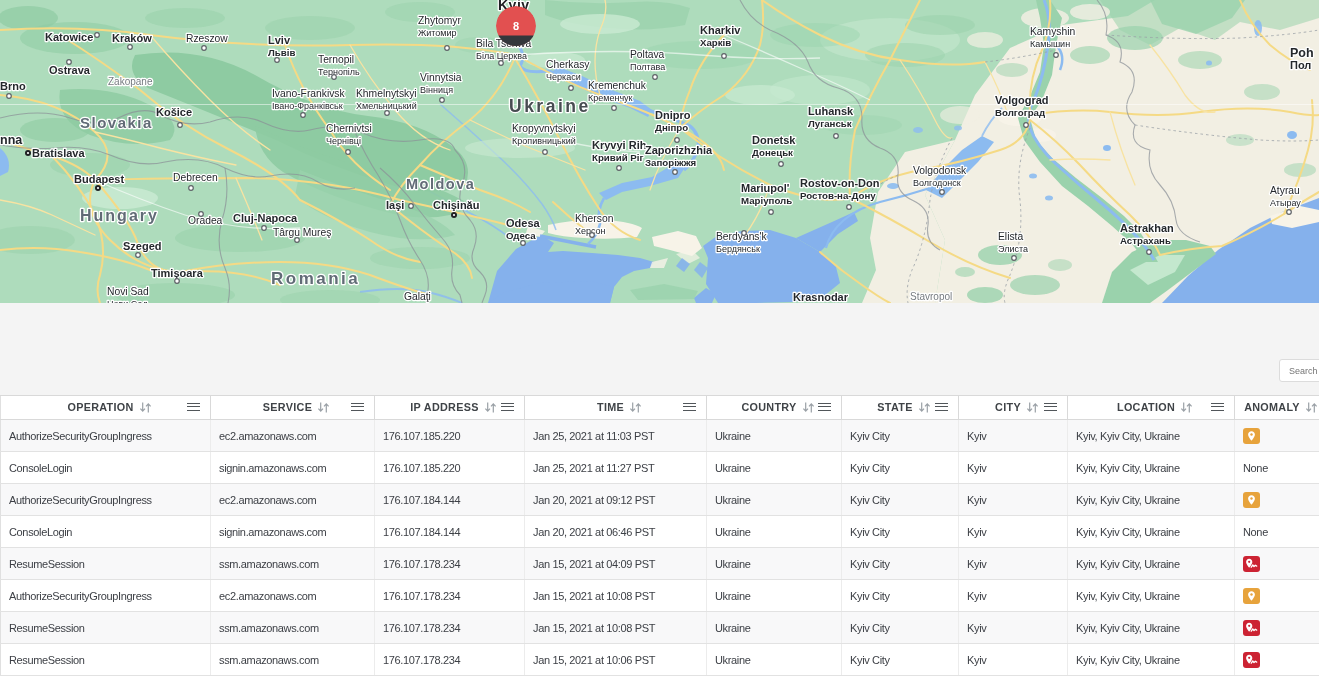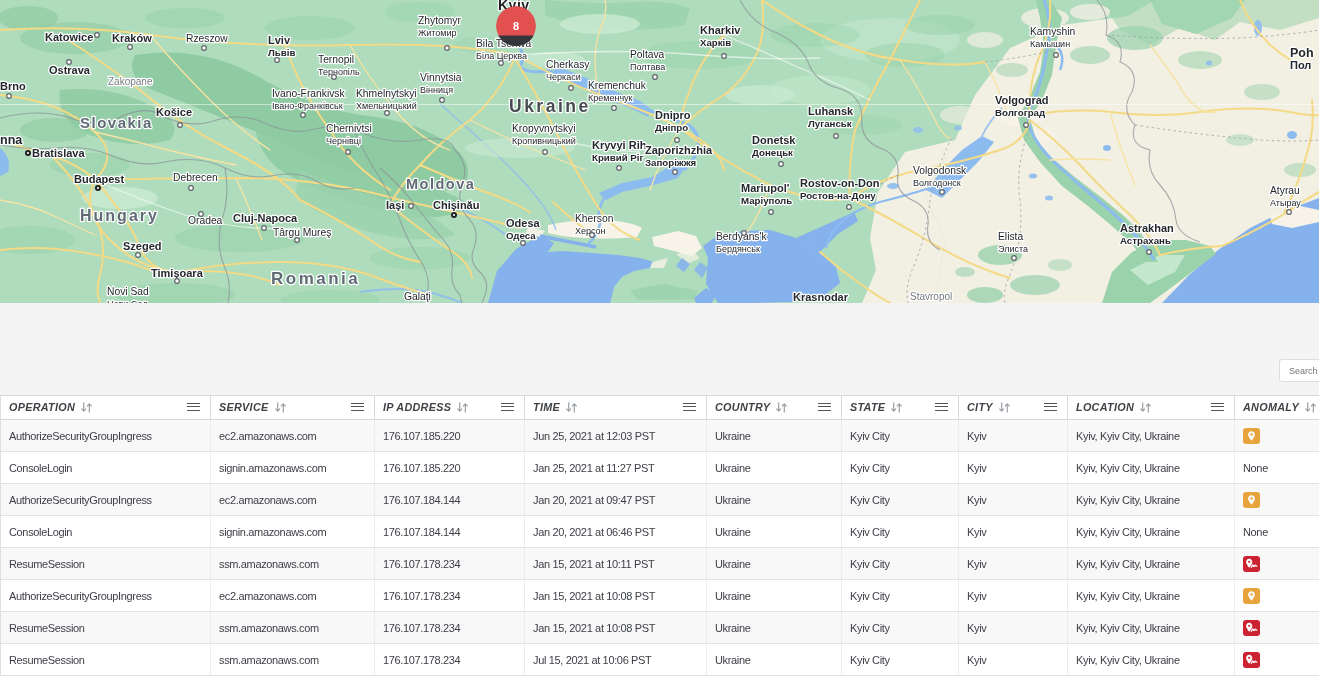--- a/index.html
+++ b/index.html
@@ -7,21 +7,21 @@
 #page{position:relative;width:1319px;height:677px;overflow:hidden;}
 #map{position:absolute;left:0;top:0;width:1319px;height:303px;overflow:hidden;}
 #mid{position:absolute;left:0;top:303px;width:1319px;height:92px;background:#f4f4f4;}
 #search{position:absolute;left:1279px;top:359px;width:150px;height:23px;border:1px solid #dcdcdc;
  border-radius:3px;background:#fff;box-sizing:border-box;font-family:"Liberation Sans",sans-serif;
  font-size:9px;color:#a6a6a6;padding:0 0 0 9px;outline:none;letter-spacing:0;}
 #tbl{position:absolute;left:0;top:395px;width:1319px;border-collapse:collapse;table-layout:fixed;
  font-size:11px;letter-spacing:-0.35px;color:#3d4046;background:#fff;}
 #tbl th{height:24px;box-sizing:border-box;border-top:1px solid #d9d9d9;border-bottom:1px solid #d9d9d9;
  border-right:1px solid #d9d9d9;background:#fff;font-size:10.8px;font-weight:bold;color:#3f4347;
- text-align:left;padding:0 0 0 8px;letter-spacing:.3px;position:relative;vertical-align:middle;white-space:nowrap;font-style:italic;}
+ text-align:center;padding:0 0 0 8px;letter-spacing:.3px;position:relative;vertical-align:middle;white-space:nowrap;}
 #tbl th .arr{display:inline-block;margin-left:5px;vertical-align:-2px;}
 #tbl th .menu{position:absolute;right:10px;top:50%;margin-top:-5px;width:13px;height:10px;}
 #tbl th .menu i{display:block;height:1px;background:#51565a;margin-bottom:2.6px;}
 #tbl td{height:32px;box-sizing:border-box;border-bottom:1px solid #e2e2e2;border-right:1px solid #ececec;
  padding:0 0 0 8px;vertical-align:middle;white-space:nowrap;overflow:hidden;}
 #tbl tr.odd td{background:#f8f8f9;}
 #tbl th:first-child,#tbl td:first-child{border-left:1px solid #e0e0e0;}
 .badge{display:inline-block;width:17px;height:16px;border-radius:3px;vertical-align:middle;position:relative;}
 .badge svg{position:absolute;left:0;top:0;}
 .bo{background:#e7a33c;}
@@ -442,21 +442,21 @@
                   <path d="M9.3 10.5V2M7 4.4l2.3-2.6 2.3 2.6"></path>
                 </g>
               </svg></span></th>
 </tr>
       </thead>
 <tbody>
 <tr class="odd">
           <td>AuthorizeSecurityGroupIngress</td>
           <td>ec2.amazonaws.com</td>
           <td>176.107.185.220</td>
-          <td>Jun 25, 2021 at 12:03 PST</td>
+          <td>Jan 25, 2021 at 11:03 PST</td>
           <td>Ukraine</td>
           <td>Kyiv City</td>
           <td>Kyiv</td>
           <td>Kyiv, Kyiv City, Ukraine</td>
           <td><span class="badge bo"><svg width="17" height="16" viewBox="0 0 17 16">
                 <path d="M8.5 3.2c-2 0-3.4 1.5-3.4 3.4 0 2.5 3.4 6.2 3.4 6.2s3.4-3.7 3.4-6.2c0-1.9-1.4-3.4-3.4-3.4z" fill="#fff"></path>
                 <circle cx="8.5" cy="6.5" r="1.2" fill="#e7a33c"></circle>
               </svg></span></td>
         </tr>
 <tr>
@@ -467,21 +467,21 @@
           <td>Ukraine</td>
           <td>Kyiv City</td>
           <td>Kyiv</td>
           <td>Kyiv, Kyiv City, Ukraine</td>
           <td>None</td>
         </tr>
 <tr class="odd">
           <td>AuthorizeSecurityGroupIngress</td>
           <td>ec2.amazonaws.com</td>
           <td>176.107.184.144</td>
-          <td>Jan 20, 2021 at 09:47 PST</td>
+          <td>Jan 20, 2021 at 09:12 PST</td>
           <td>Ukraine</td>
           <td>Kyiv City</td>
           <td>Kyiv</td>
           <td>Kyiv, Kyiv City, Ukraine</td>
           <td><span class="badge bo"><svg width="17" height="16" viewBox="0 0 17 16">
                 <path d="M8.5 3.2c-2 0-3.4 1.5-3.4 3.4 0 2.5 3.4 6.2 3.4 6.2s3.4-3.7 3.4-6.2c0-1.9-1.4-3.4-3.4-3.4z" fill="#fff"></path>
                 <circle cx="8.5" cy="6.5" r="1.2" fill="#e7a33c"></circle>
               </svg></span></td>
         </tr>
 <tr>
@@ -492,21 +492,21 @@
           <td>Ukraine</td>
           <td>Kyiv City</td>
           <td>Kyiv</td>
           <td>Kyiv, Kyiv City, Ukraine</td>
           <td>None</td>
         </tr>
 <tr class="odd">
           <td>ResumeSession</td>
           <td>ssm.amazonaws.com</td>
           <td>176.107.178.234</td>
-          <td>Jan 15, 2021 at 10:11 PST</td>
+          <td>Jan 15, 2021 at 04:09 PST</td>
           <td>Ukraine</td>
           <td>Kyiv City</td>
           <td>Kyiv</td>
           <td>Kyiv, Kyiv City, Ukraine</td>
           <td><span class="badge br"><svg width="17" height="16" viewBox="0 0 17 16">
                 <path d="M6.2 2.8c-1.8 0-3.1 1.4-3.1 3.1 0 2.3 3.1 5.7 3.1 5.7s3.1-3.4 3.1-5.7c0-1.7-1.3-3.1-3.1-3.1z" fill="#fff"></path>
                 <circle cx="6.2" cy="5.8" r="1.1" fill="#cc2333"></circle>
                 <path d="M8.2 11.2l1.6-2.2 1.2 1.6 1.3-1.4 1.4.9" stroke="#fff" stroke-width="1.3" fill="none" stroke-linecap="round" stroke-linejoin="round"></path>
               </svg></span></td>
         </tr>
@@ -536,21 +536,21 @@
           <td><span class="badge br"><svg width="17" height="16" viewBox="0 0 17 16">
                 <path d="M6.2 2.8c-1.8 0-3.1 1.4-3.1 3.1 0 2.3 3.1 5.7 3.1 5.7s3.1-3.4 3.1-5.7c0-1.7-1.3-3.1-3.1-3.1z" fill="#fff"></path>
                 <circle cx="6.2" cy="5.8" r="1.1" fill="#cc2333"></circle>
                 <path d="M8.2 11.2l1.6-2.2 1.2 1.6 1.3-1.4 1.4.9" stroke="#fff" stroke-width="1.3" fill="none" stroke-linecap="round" stroke-linejoin="round"></path>
               </svg></span></td>
         </tr>
 <tr>
           <td>ResumeSession</td>
           <td>ssm.amazonaws.com</td>
           <td>176.107.178.234</td>
-          <td>Jul 15, 2021 at 10:06 PST</td>
+          <td>Jan 15, 2021 at 10:06 PST</td>
           <td>Ukraine</td>
           <td>Kyiv City</td>
           <td>Kyiv</td>
           <td>Kyiv, Kyiv City, Ukraine</td>
           <td><span class="badge br"><svg width="17" height="16" viewBox="0 0 17 16">
                 <path d="M6.2 2.8c-1.8 0-3.1 1.4-3.1 3.1 0 2.3 3.1 5.7 3.1 5.7s3.1-3.4 3.1-5.7c0-1.7-1.3-3.1-3.1-3.1z" fill="#fff"></path>
                 <circle cx="6.2" cy="5.8" r="1.1" fill="#cc2333"></circle>
                 <path d="M8.2 11.2l1.6-2.2 1.2 1.6 1.3-1.4 1.4.9" stroke="#fff" stroke-width="1.3" fill="none" stroke-linecap="round" stroke-linejoin="round"></path>
               </svg></span></td>
         </tr>

